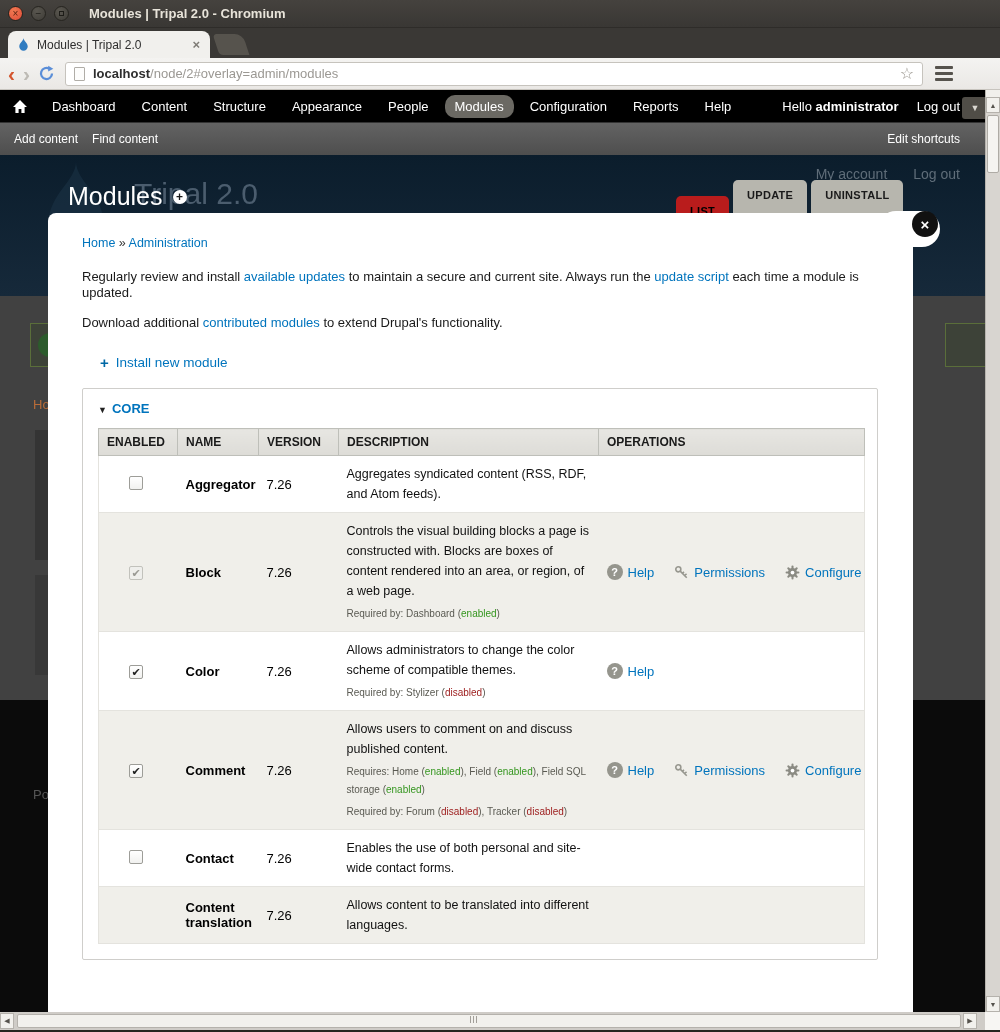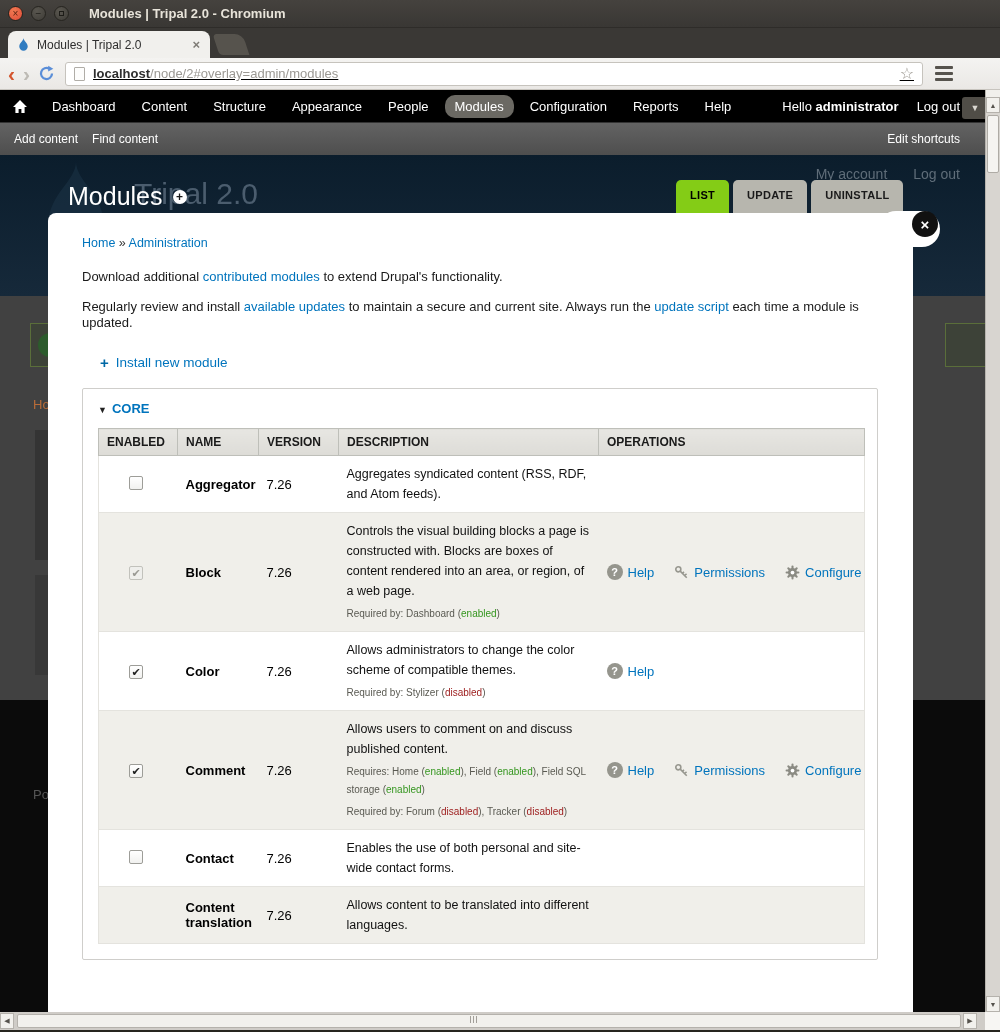--- a/index.html
+++ b/index.html
@@ -30,21 +30,21 @@
 
   
   .toolbar{position:absolute;left:0;top:58px;width:1000px;height:32px;
     background:linear-gradient(#f4f3f1,#eae8e5);border-bottom:1px solid #c7c4be;
     display:flex;align-items:center;}
   .navbtn{font-size:21px;line-height:1;margin-left:8px;font-weight:bold;}
   .nav-back{color:#d4552e;}
   .nav-fwd{color:#bdbab4;}
   .reloadbtn{margin-left:8px;display:flex;align-items:center;}
   .urlbar{margin-left:10px;width:858px;height:24px;background:#fff;border:1px solid #c6c3bd;
-    border-radius:3px;display:flex;align-items:center;padding:0 8px;font-size:13px;text-decoration:underline;}
+    border-radius:3px;display:flex;align-items:center;padding:0 8px;font-size:13px;}
   .doc-ic{width:11px;height:14px;border:1px solid #b0ada7;border-radius:1px;background:#fdfdfc;margin-right:8px;}
   .url-host{color:#2e2e2e;font-weight:bold;}
   .url-path{color:#9b9893;}
   .url-star{margin-left:auto;color:#97938b;font-size:16px;}
   .menubtn{margin-left:8px;display:flex;flex-direction:column;gap:3px;padding:4px;}
   .menubtn i{display:block;width:18px;height:3px;background:#56534d;border-radius:1px;}
 
   
   .adminbar{position:absolute;left:0;top:90px;width:1000px;height:32px;background:#000;
     display:flex;align-items:center;color:#fff;font-size:13px;}
@@ -80,21 +80,21 @@
   .bg-rect{position:absolute;left:35px;width:13px;background:#343434;}
 
   .userlinks{position:absolute;top:11px;right:25px;display:flex;gap:26px;font-size:14px;color:#5f6d79;}
   .page-title{position:absolute;left:68px;top:27px;color:#fff;font-size:25px;display:flex;align-items:center;gap:10px;}
   .ctx-ic{width:14px;height:14px;border-radius:50%;background:#fff;color:#1a1a1a;font-size:12px;
     font-weight:bold;display:flex;align-items:center;justify-content:center;line-height:1;}
 
   .otabs{position:absolute;left:676px;top:25px;display:flex;gap:4px;height:33px;}
   .otab{padding:9px 14px 0;font-size:11px;font-weight:bold;letter-spacing:.3px;color:#1a1a1a;
     background:#b7b6ae;border-radius:5px 5px 0 0;white-space:nowrap;}
-  .otab.active{background:#84cc16;color:#000;}
+  .otab.active{background:#b91c1c;color:#000;margin-top:16px;}
 
   .overlay-lobe{position:absolute;left:878px;top:56px;width:62px;height:36px;background:#fff;border-radius:18px;}
   .overlay-close{position:absolute;left:912px;top:56px;width:26px;height:26px;border-radius:50%;
     background:#111;color:#fff;font-size:15px;font-weight:bold;display:flex;align-items:center;
     justify-content:center;line-height:1;}
   .overlay-panel{position:absolute;left:48px;top:58px;width:865px;height:1012px;background:#fff;
     border-radius:8px 14px 0 0;padding:23px 0 0 34px;}
 
   
   .breadcrumb{font-size:12.5px;color:#333;margin-bottom:19px;}
@@ -269,22 +269,22 @@
     <div class="otabs" id="otabs">
         <span class="otab active">LIST</span>
         <span class="otab">UPDATE</span>
         <span class="otab">UNINSTALL</span>
       </div>
 
     <div class="overlay-lobe"></div>
 
     <div class="overlay-panel">
       <div class="breadcrumb" id="breadcrumb"><span class="lnk">Home</span><span> » </span><span class="lnk">Administration</span></div>
+      <p class="para" id="para-1"><span>Regularly review and install </span><span class="lnk">available updates</span><span> to maintain a secure and current site. Always run the </span><span class="lnk">update script</span><span> each time a module is updated.</span></p>
       <p class="para" id="para-0"><span>Download additional </span><span class="lnk">contributed modules</span><span> to extend Drupal's functionality.</span></p>
-      <p class="para" id="para-1"><span>Regularly review and install </span><span class="lnk">available updates</span><span> to maintain a secure and current site. Always run the </span><span class="lnk">update script</span><span> each time a module is updated.</span></p>
       <div class="install">
         <span class="plus-ic">+</span>
         <span class="lnk">Install new module</span>
       </div>
       <div class="fieldset">
         <div class="legend">
           <span class="tri">▼</span><span>CORE</span>
         </div>
         <table class="mods">
           <colgroup>

